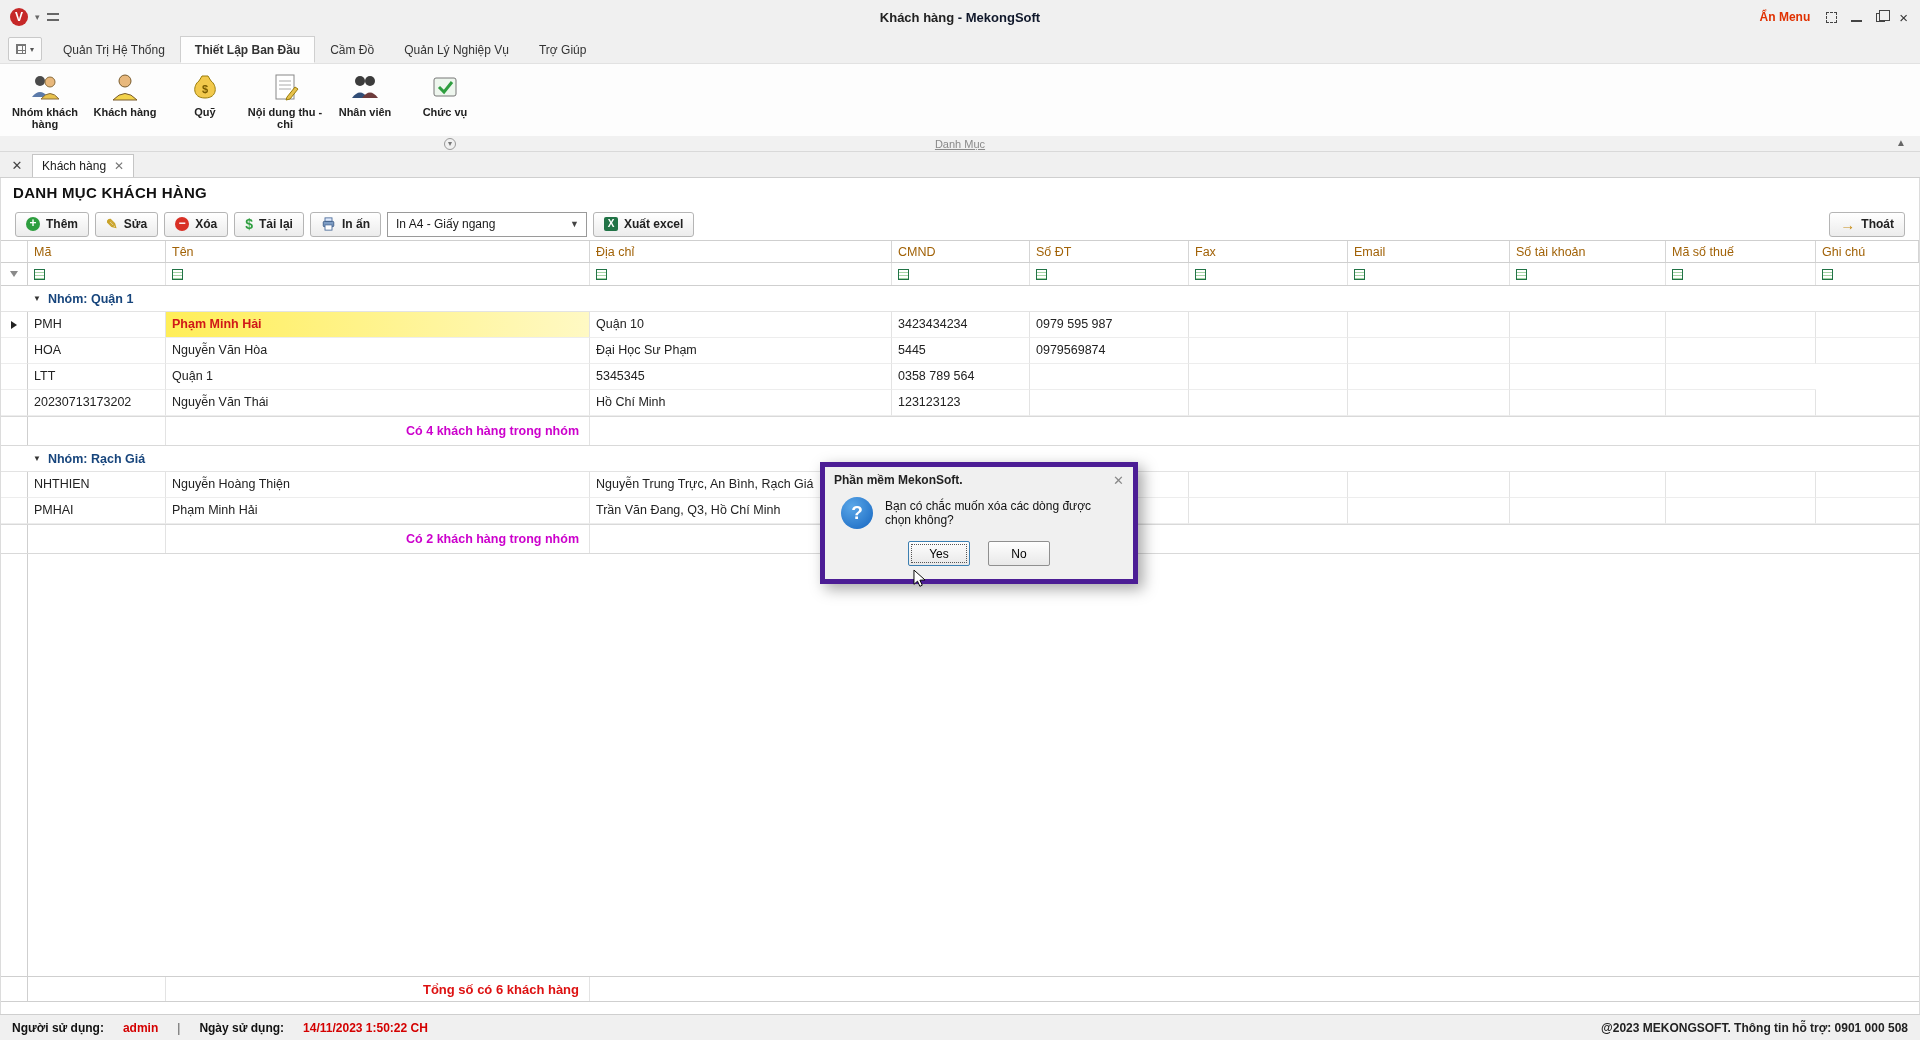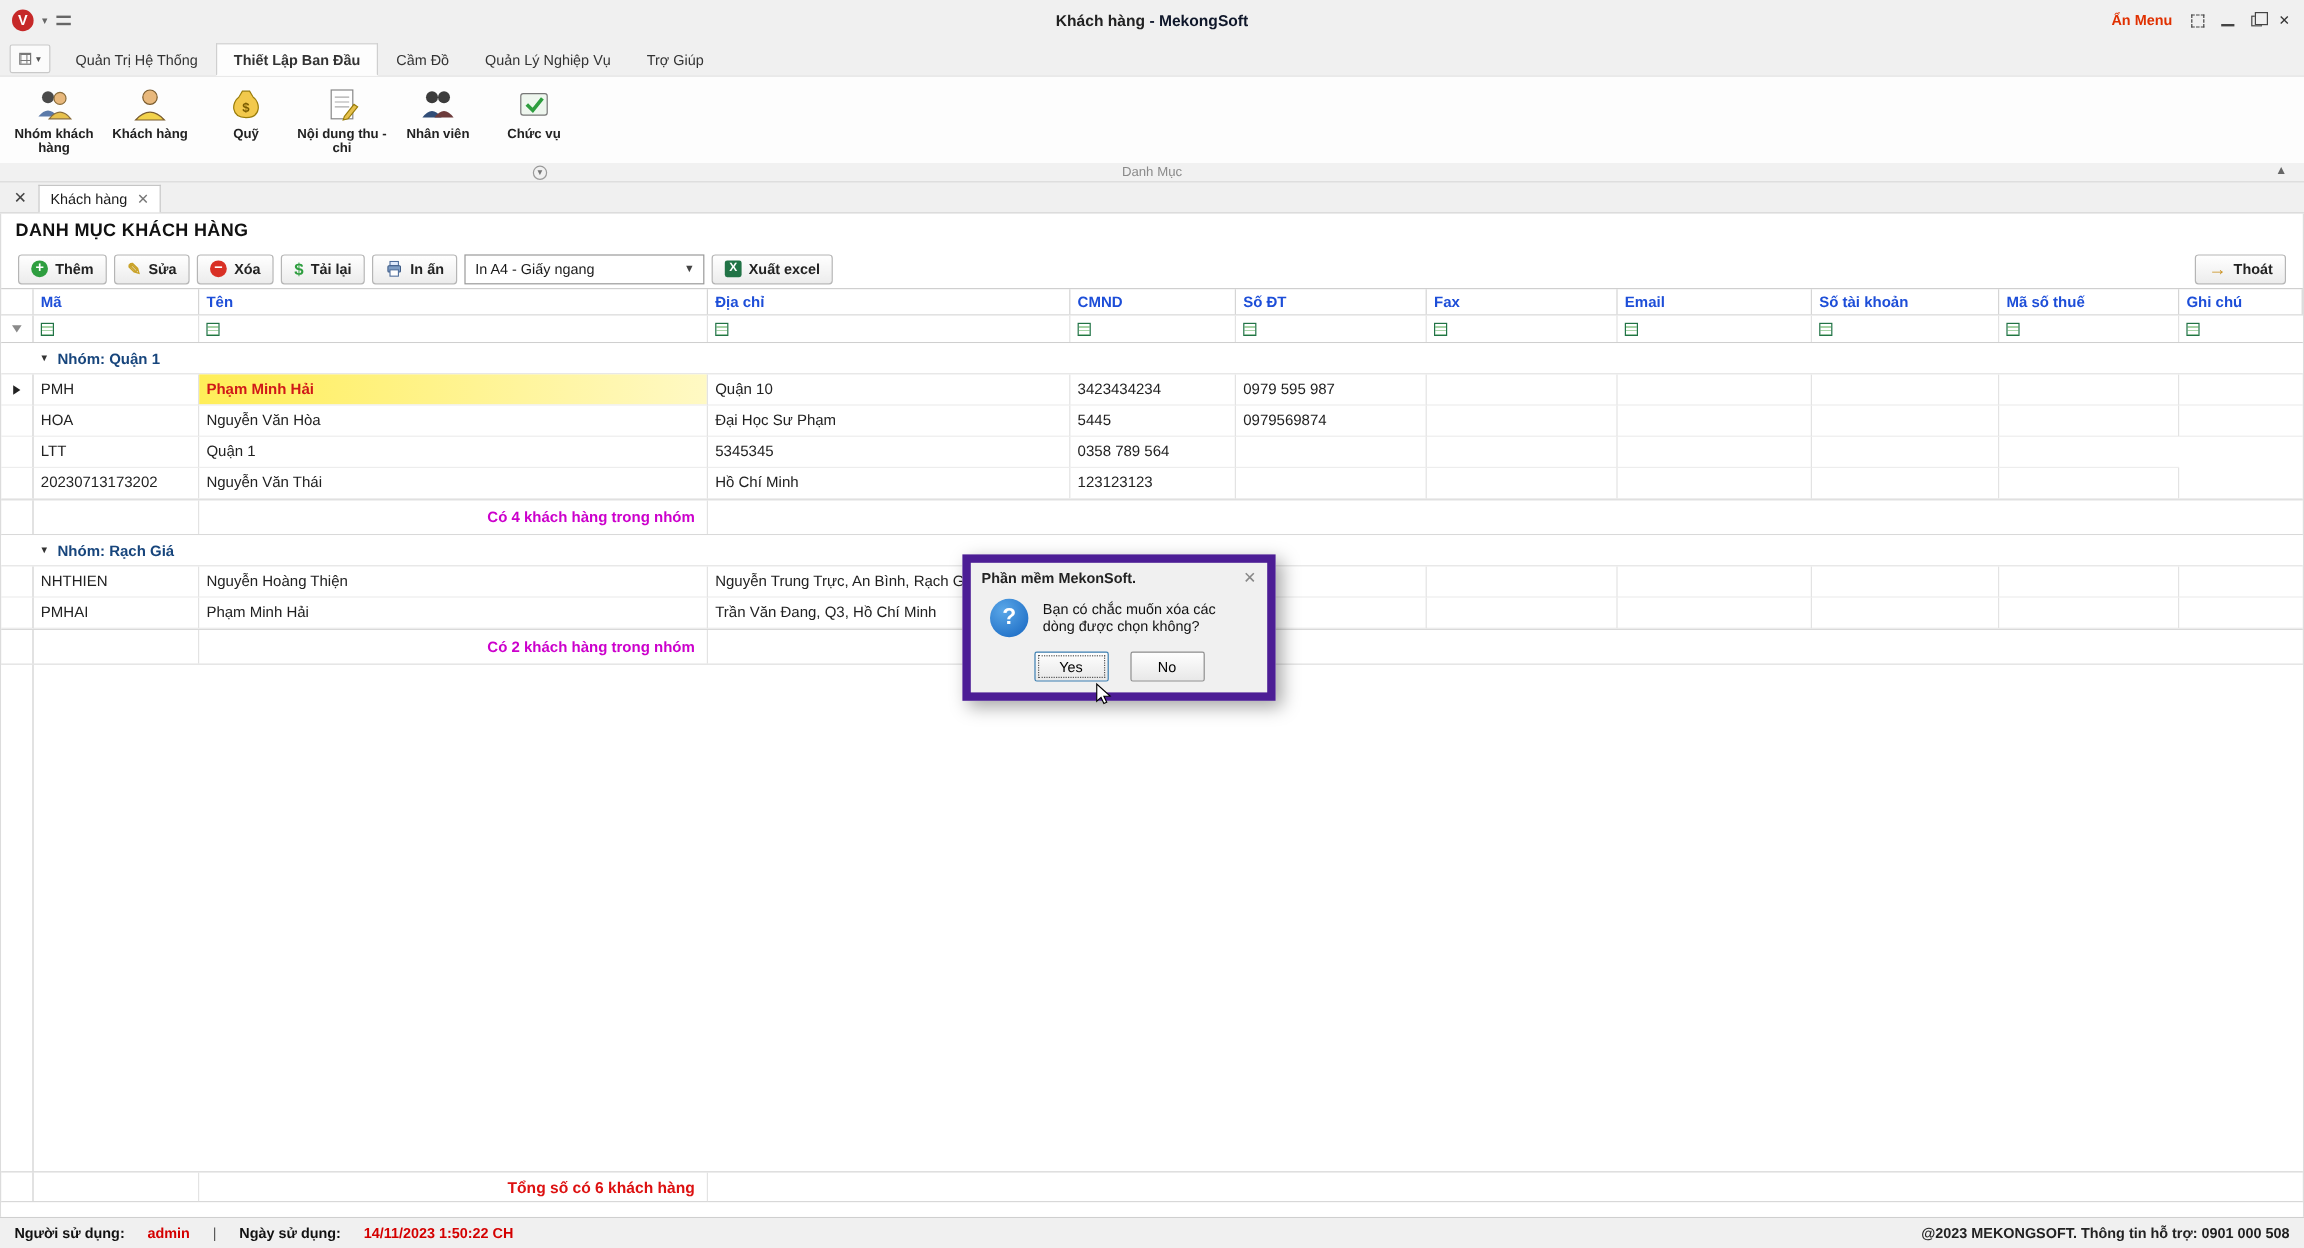--- a/index.html
+++ b/index.html
@@ -31,21 +31,21 @@
   .rtab-launcher .arr { font-size:8px; color:#555; }
   .rtab { height:27px; display:flex; align-items:center; padding:0 14px; font-size:12px; color:#333; border:1px solid transparent; }
   .rtab.active { background:#fdfdfd; border:1px solid #cfcfcf; border-bottom:1px solid #fdfdfd; font-weight:bold; }
 
   
   .ribbon-body { height:72px; background:#fdfdfd; display:flex; align-items:flex-start; padding:4px 0 0 6px; gap:2px; }
   .ritem { width:78px; display:flex; flex-direction:column; align-items:center; gap:2px; padding-top:2px; }
   .ritem .ric { width:34px; height:34px; display:flex; align-items:center; justify-content:center; }
   .ritem .rlabel { font-size:11px; font-weight:bold; color:#222; text-align:center; line-height:12px; }
   .ribbon-footer { height:16px; background:#f1f1f1; border-bottom:1px solid #d9d9d9; position:relative; display:flex; align-items:center; justify-content:center; }
-  .rgroup-label { color:#8a8a8a; font-size:11px; }
+  .rgroup-label { color:#8a8a8a; font-size:11px;text-decoration:underline; }
   .rgroup-launch { position:absolute; left:444px; top:2px; width:12px; height:12px; border:1px solid #9a9a9a; border-radius:50%; color:#777; font-size:8px; line-height:10px; text-align:center; }
   .ribbon-collapse { position:absolute; right:14px; top:1px; color:#666; font-size:10px; }
 
   
   .doctabs { height:26px; background:#f0f0f0; display:flex; align-items:flex-end; padding-left:8px; border-bottom:1px solid #cfcfcf; }
   .doctab-closeall { width:18px; height:18px; margin:0 6px 3px 0; display:flex; align-items:center; justify-content:center; color:#444; font-size:13px; }
   .doctab { height:23px; background:#fff; border:1px solid #c5c5c5; border-bottom:none; display:flex; align-items:center; gap:8px; padding:0 9px; font-size:12px; }
   .doctab .x { color:#777; font-size:12px; }
 
   
@@ -63,21 +63,21 @@
   .combo { width:200px; height:25px; border:1px solid #9a9a9a; background:#fff; display:flex; align-items:center; justify-content:space-between; padding:0 4px 0 8px; font-size:12px; }
   .combo .arrbox { width:15px; height:21px; display:flex; align-items:center; justify-content:center; color:#444; font-size:9px; }
   .tb-spacer { flex:1; }
 
   
   .grid-row { display:grid; grid-template-columns:27px 138px 424px 302px 138px 159px 159px 162px 156px 150px minmax(0,1fr); }
   .cell { border-right:1px solid #e3e3e3; padding-left:6px; overflow:hidden; white-space:nowrap; }
   .cell.last { border-right:none; }
   .gutter { padding:0; display:flex; align-items:center; justify-content:center; border-right:1px solid #cfcfcf; }
   .header-row { height:23px; border-top:1px solid #cfcfcf; border-bottom:1px solid #cfcfcf; }
-  .header-row .cell { font-weight:bold; font-size:12.5px; line-height:22px; color:#1d4ed8; border-right:1px solid #d5d5d5; }
+  .header-row .cell { font-weight:normal; font-size:12.5px; line-height:22px; color:#a16207; border-right:1px solid #d5d5d5; }
   .filter-row { height:23px; border-bottom:1px solid #cfcfcf; background:#fff; }
   .filter-row .cell { display:flex; align-items:center; }
   .xlicon { width:11px; height:11px; border:1px solid #217346; background:repeating-linear-gradient(to bottom,#ffffff 0 2px,#a5d3a5 2px 3px); }
   .pin { width:0; height:0; border-left:4px solid transparent; border-right:4px solid transparent; border-top:6px solid #8a8a8a; }
   .group-row { height:26px; display:flex; align-items:center; gap:7px; padding-left:32px; border-bottom:1px solid #e3e3e3; background:#fff; }
   .group-row .tri { font-size:8px; color:#333; }
   .group-row .gname { color:#17457c; font-weight:bold; font-size:12.5px; }
   .data-row { height:26px; }
   .data-row .cell { line-height:25px; font-size:12.5px; color:#222; border-bottom:1px solid #ededed; }
   .data-row .gutter { border-bottom:1px solid #ededed; }
@@ -96,21 +96,21 @@
 
   
   .statusbar { height:26px; background:#f0f0f0; border-top:1px solid #cfcfcf; display:flex; align-items:center; justify-content:space-between; padding:0 12px; font-size:12px; }
   .sb-left { display:flex; align-items:center; gap:19px; }
   .sb-label { font-weight:bold; color:#111; }
   .sb-red { font-weight:bold; color:#d40000; }
   .sb-sep { color:#555; }
   .sb-right { font-weight:bold; color:#222; }
 
   
-  .msgbox { position:absolute; left:802px; top:462px; width:261px; height:122px; background:#f0f0f0; border:7px solid #4c1d95; box-shadow:5px 5px 14px rgba(0,0,0,.35); z-index:10; }
+  .msgbox { position:absolute; left:820px; top:462px; width:318px; height:122px; background:#f0f0f0; border:5px solid #4c1d95; box-shadow:5px 5px 14px rgba(0,0,0,.35); z-index:10; }
   .msgbox-title { height:26px; display:flex; align-items:center; justify-content:space-between; padding:0 9px; }
   .msgbox-title .t { font-weight:bold; font-size:12px; color:#222; }
   .msgbox-title .x { color:#888; font-size:13px; }
   .msgbox-body { display:flex; align-items:center; gap:12px; padding:4px 14px 0 16px; }
   .qicon { width:32px; height:32px; border-radius:50%; background:radial-gradient(circle at 35% 30%,#5aa7e8,#1565c0); color:#fff; font-size:19px; font-weight:bold; display:flex; align-items:center; justify-content:center; flex:none; }
   .msg { font-size:12px; color:#111; }
   .msgbox-buttons { display:flex; justify-content:center; gap:18px; margin-top:12px; }
   .mbtn { width:62px; height:25px; border:1px solid #8f8f8f; border-radius:2px; background:linear-gradient(#fefefe,#e8e8e8); font-size:12px; font-family:inherit; }
   .mbtn.default { border:1px solid #3c7fb1; outline:1px dotted #555; outline-offset:-4px; }
 

